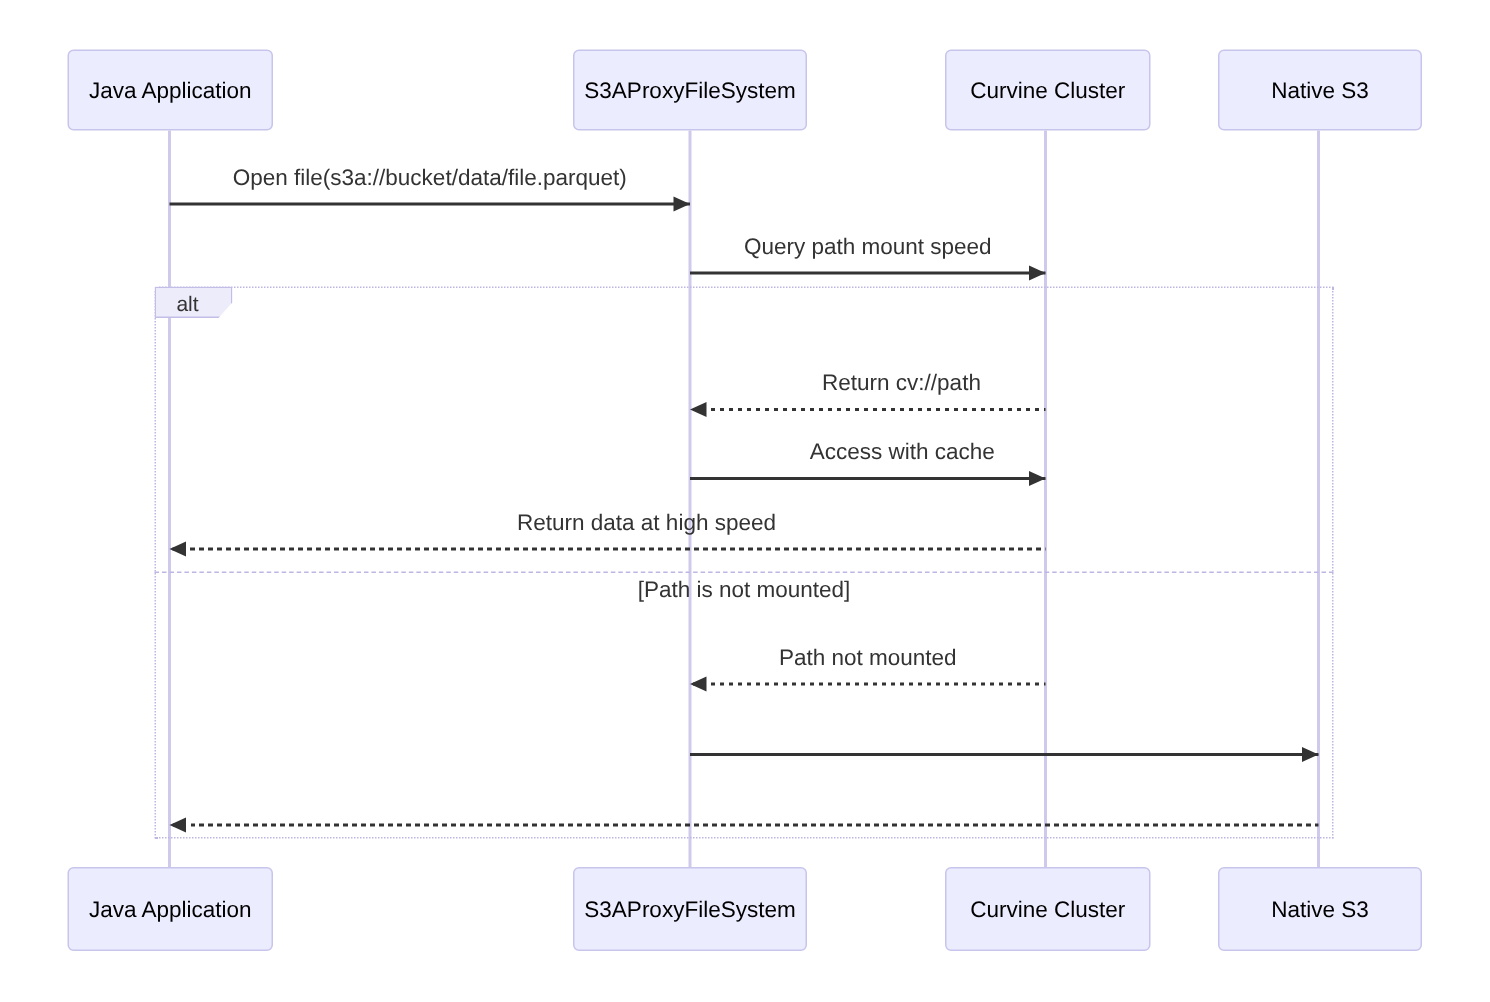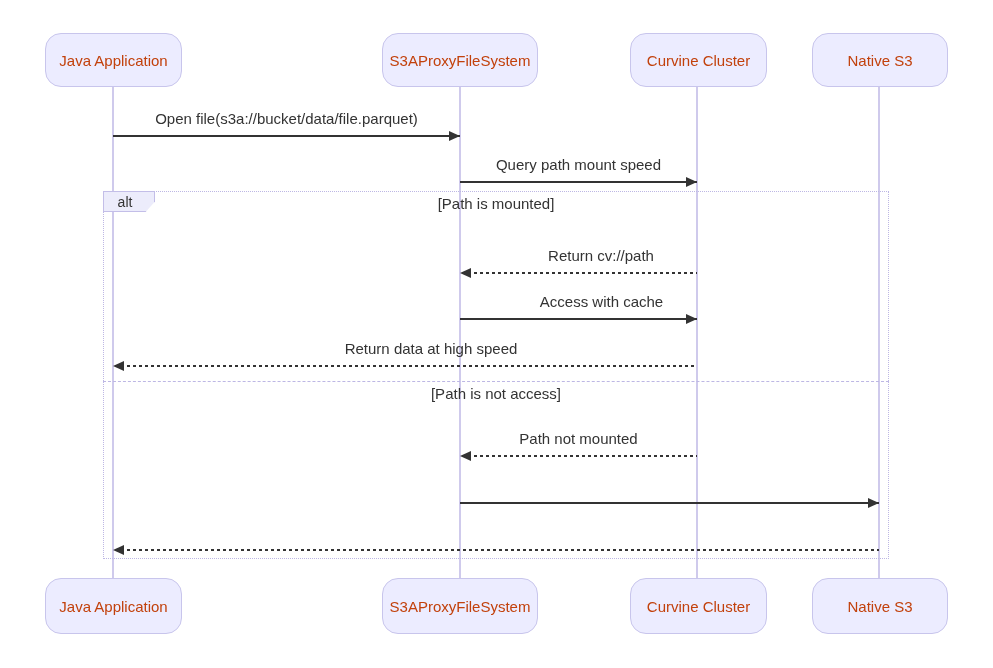--- a/index.html
+++ b/index.html
@@ -21,27 +21,27 @@
     top: 87px;
     height: 492px;
     width: 2px;
     background: #CFCAEC;
   }
   .actor {
     position: absolute;
     height: 54px;
     background: #ECECFF;
     border: 1px solid #C8C5EC;
-    border-radius: 16px;
+    border-radius: 4px;
     box-sizing: border-box;
     display: flex;
     align-items: center;
     justify-content: center;
     font-size: 15px;
-    color: #c2410c;
+    color: #000000;
     z-index: 5;
   }
   .alt-frame {
     position: absolute;
     left: 103px;
     top: 191px;
     width: 786px;
     height: 368px;
     border: 1px dotted #BDB7E4;
     box-sizing: border-box;
@@ -119,22 +119,21 @@
 <div id="canvas">
 
   <div class="lifeline" style="left:112px"></div>
   <div class="lifeline" style="left:459px"></div>
   <div class="lifeline" style="left:696px"></div>
   <div class="lifeline" style="left:878px"></div>
 
   <div class="alt-frame"></div>
   <div class="alt-divider"></div>
   <div class="alt-tab">alt</div>
-  <div class="condition" style="top:196px">[Path is mounted]</div>
-  <div class="condition" style="top:386px">[Path is not access]</div>
+  <div class="condition" style="top:386px">[Path is not mounted]</div>
 
   <div class="msg-text" style="left:113px;top:111px;width:347px">Open file(s3a://bucket/data/file.parquet)</div>
   <div class="msg-line solid" style="left:113px;top:135px;width:347px"></div>
   <div class="arrowhead right" style="left:449px;top:131px"></div>
 
   <div class="msg-text" style="left:460px;top:157px;width:237px">Query path mount speed</div>
   <div class="msg-line solid" style="left:460px;top:181px;width:237px"></div>
   <div class="arrowhead right" style="left:686px;top:177px"></div>
 
   <div class="msg-text" style="left:460px;top:248px;width:282px">Return cv://path</div>

